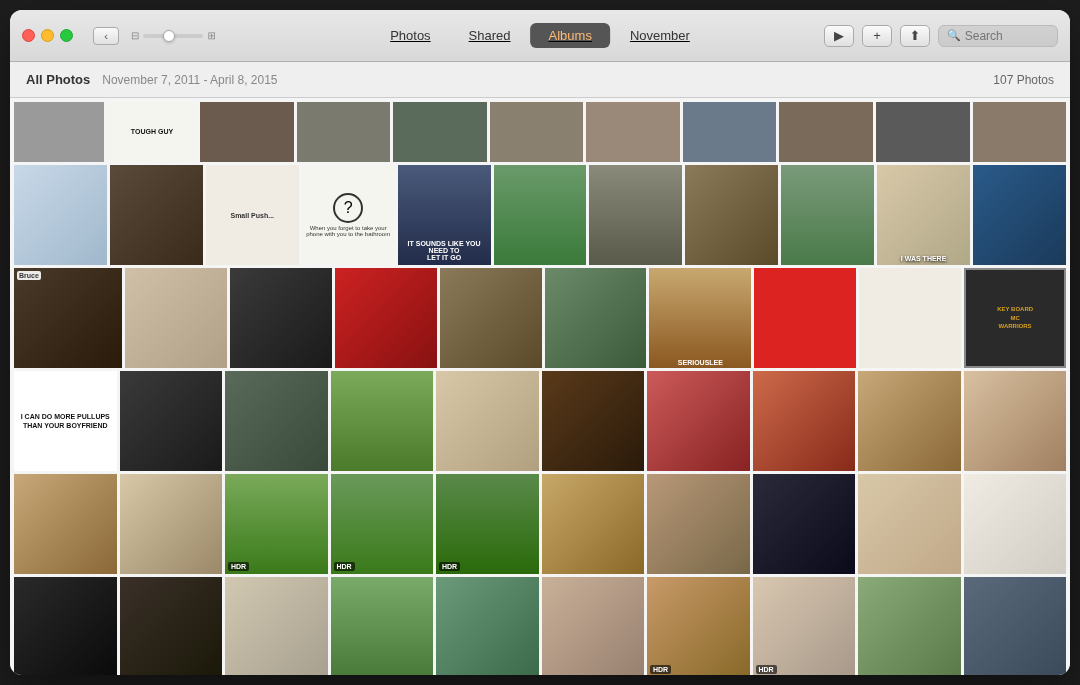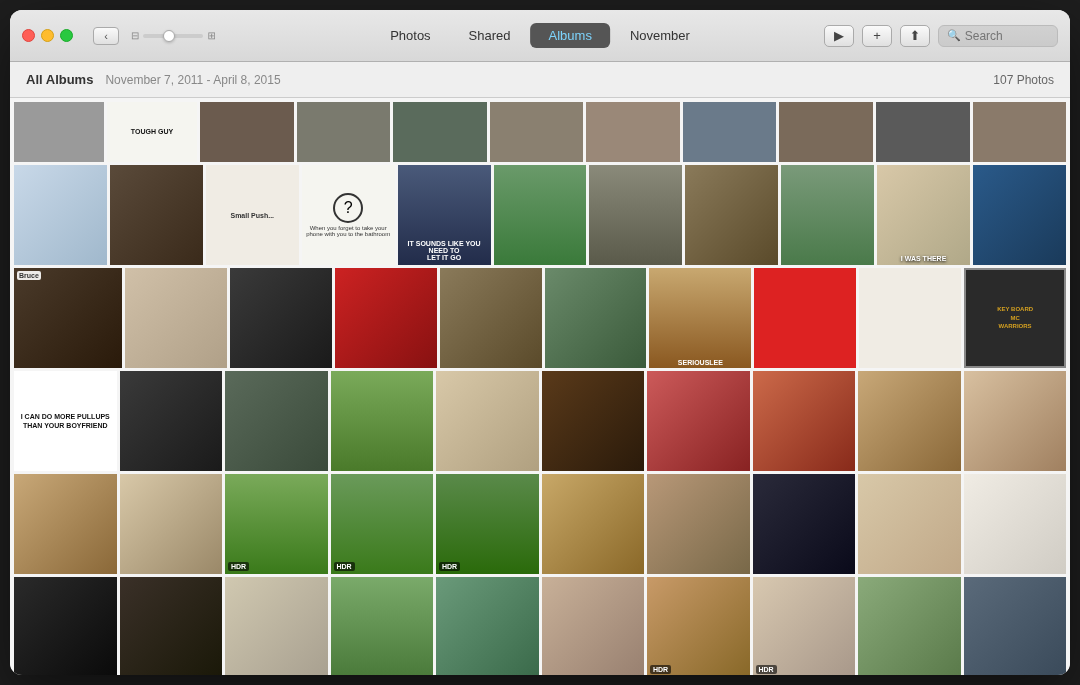--- a/index.html
+++ b/index.html
@@ -100,34 +100,35 @@
       font-size: 10px;
       color: #888;
     }
 
     .tabs {
       display: flex;
       gap: 2px;
       position: absolute;
       left: 50%;
       transform: translateX(-50%);
+      text-decoration: underline;
     }
 
     .tab {
       padding: 5px 18px;
       border-radius: 6px;
       font-size: 13px;
       cursor: pointer;
       color: #333;
       font-weight: 400;
     }
 
     .tab.active {
       background: #555;
-      color: #7dd3fc;
+      color: #fdba74;
       font-weight: 500;
     }
 
     .toolbar-right {
       display: flex;
       align-items: center;
       gap: 8px;
       margin-left: auto;
     }
 
@@ -404,21 +405,21 @@
         <span>⬆</span>
       </div>
       <div class="search-box">
         <span style="color:#999;font-size:11px;">🔍</span>
         <input type="text" placeholder="Search" style="">
       </div>
     </div>
   </div>
 
   <div class="subtitlebar">
-    <span class="all-photos-label">All Albums</span>
+    <span class="all-photos-label">All Photos</span>
     <span class="date-range">November 7, 2011 - April 8, 2015</span>
     <span class="photo-count">107 Photos</span>
   </div>
 
   <div class="photo-grid">
 
     <div class="photo-row" style="height:60px;">
       <div class="photo-cell photo-gray" style="max-width:90px;"></div>
       <div class="photo-cell photo-meme-white" style="max-width:90px;">
         <div class="photo-meme-text">TOUGH GUY</div>

